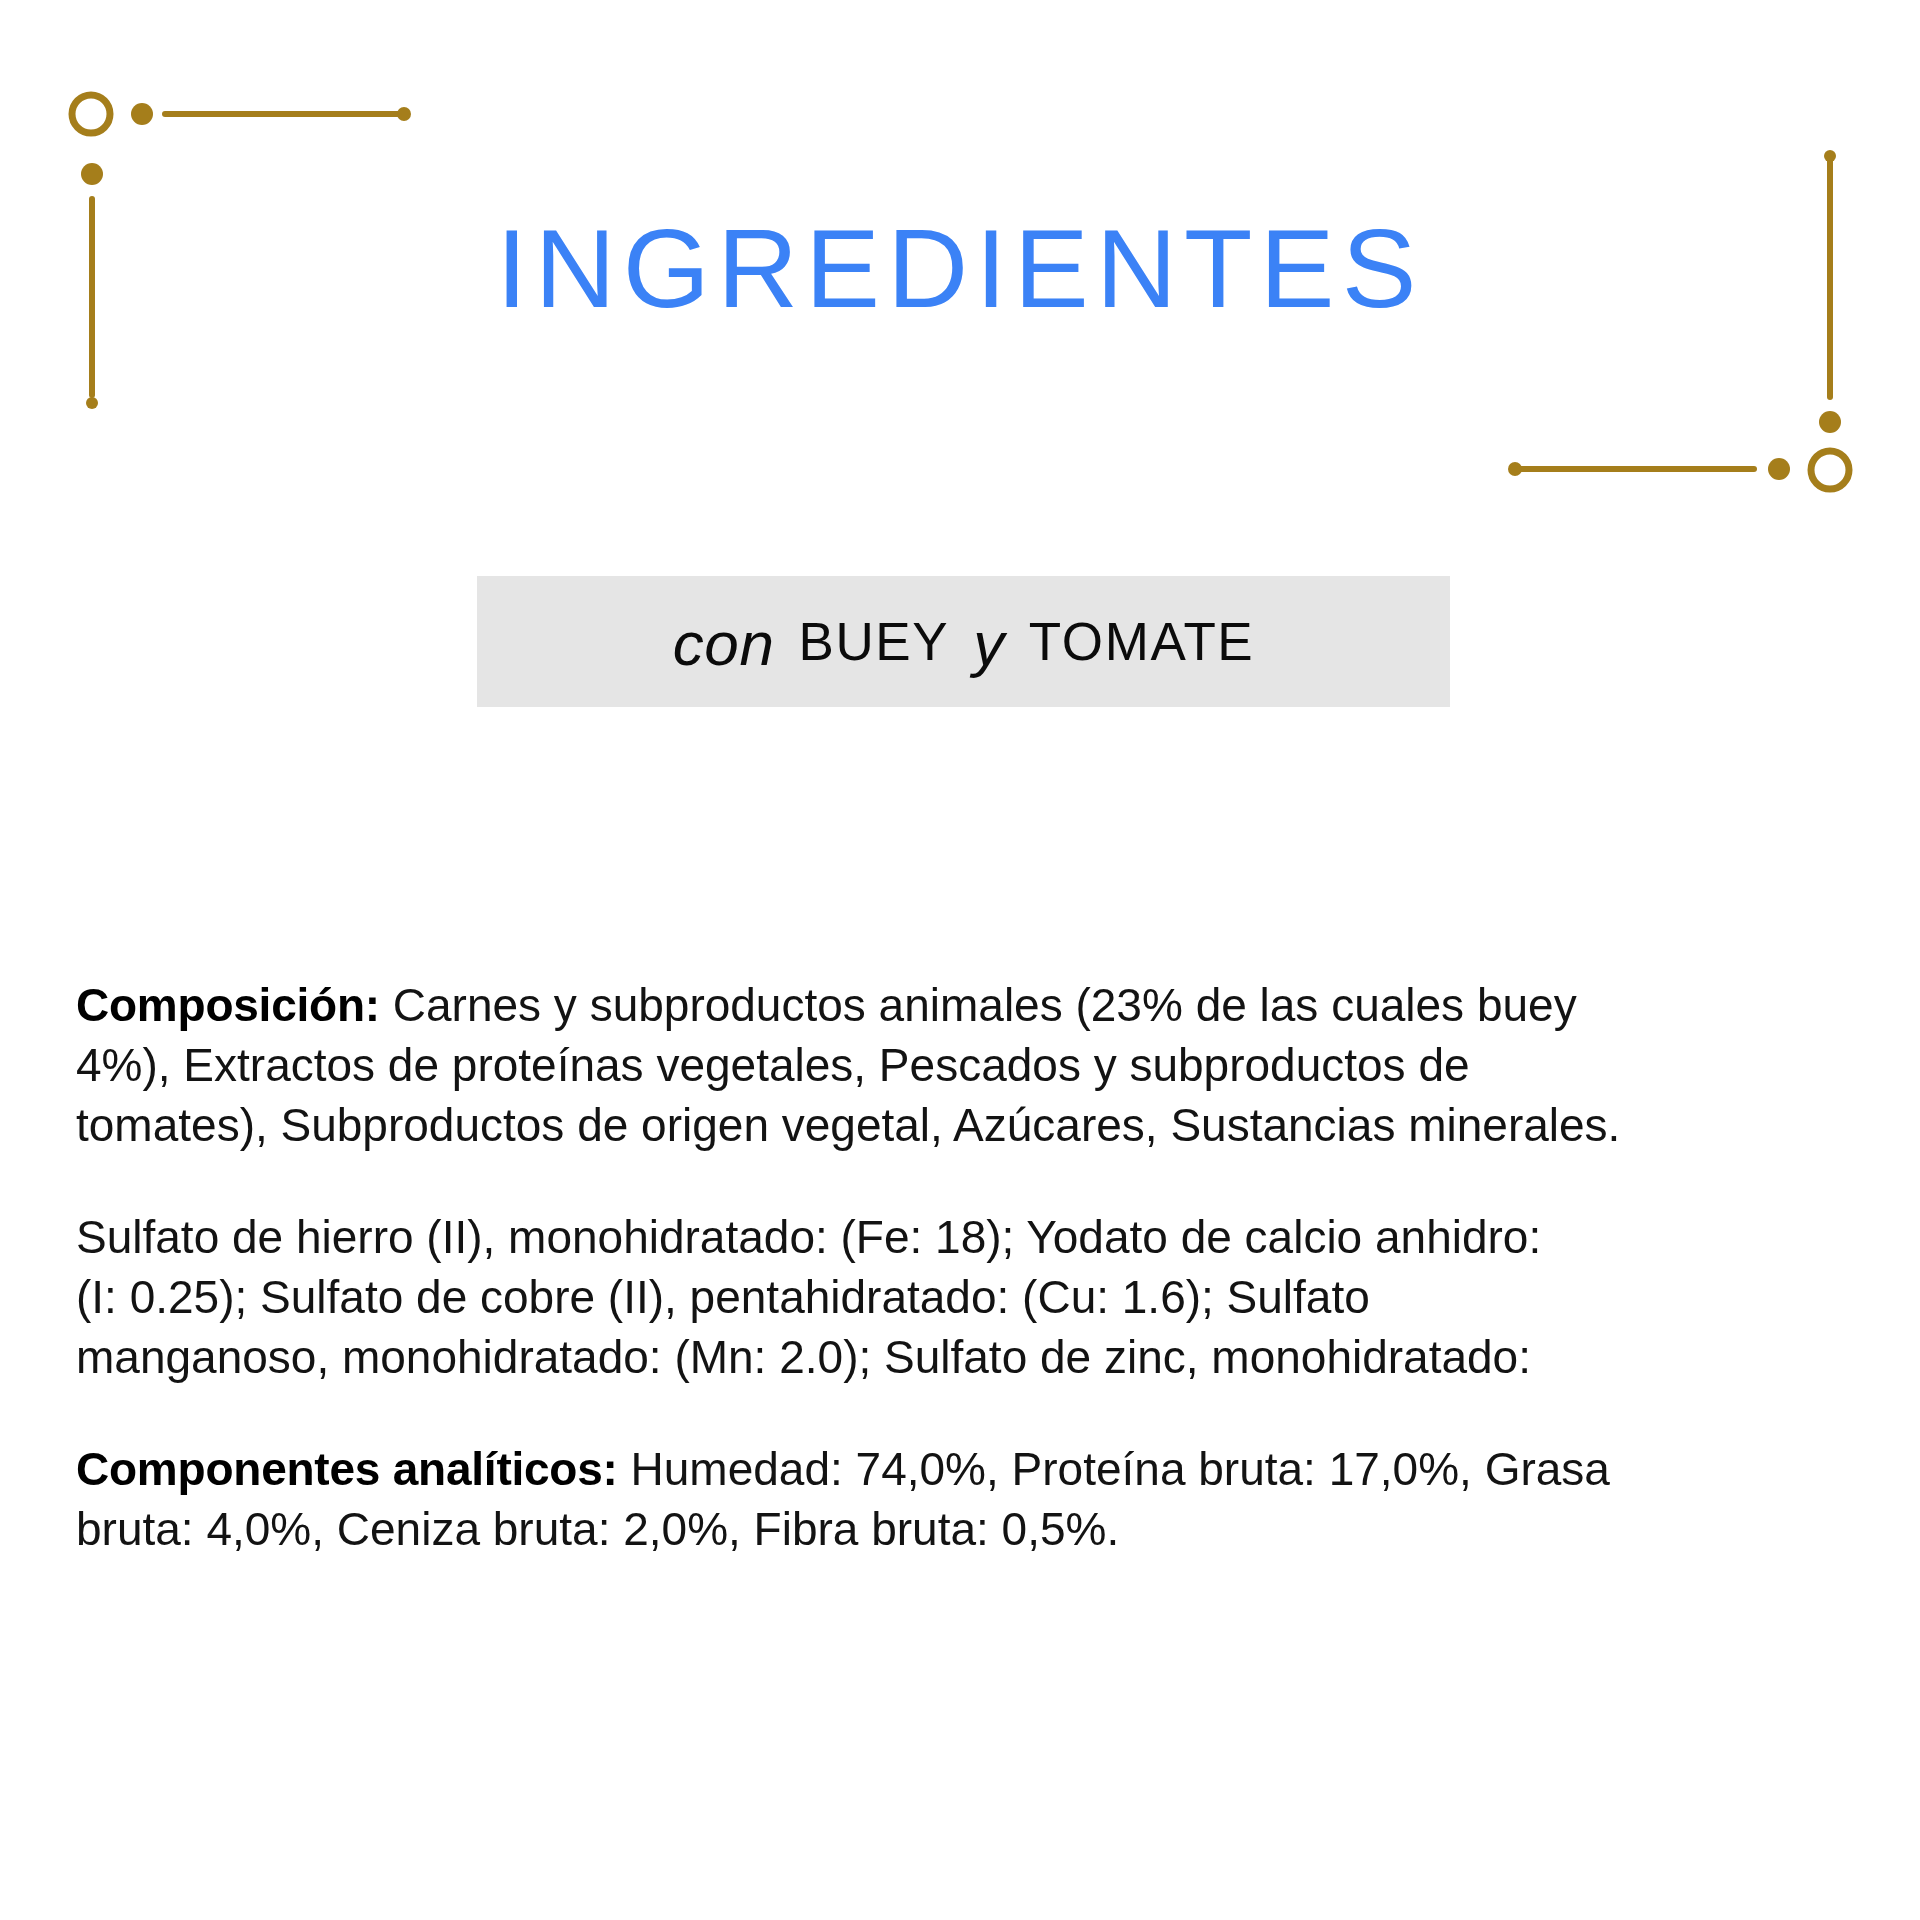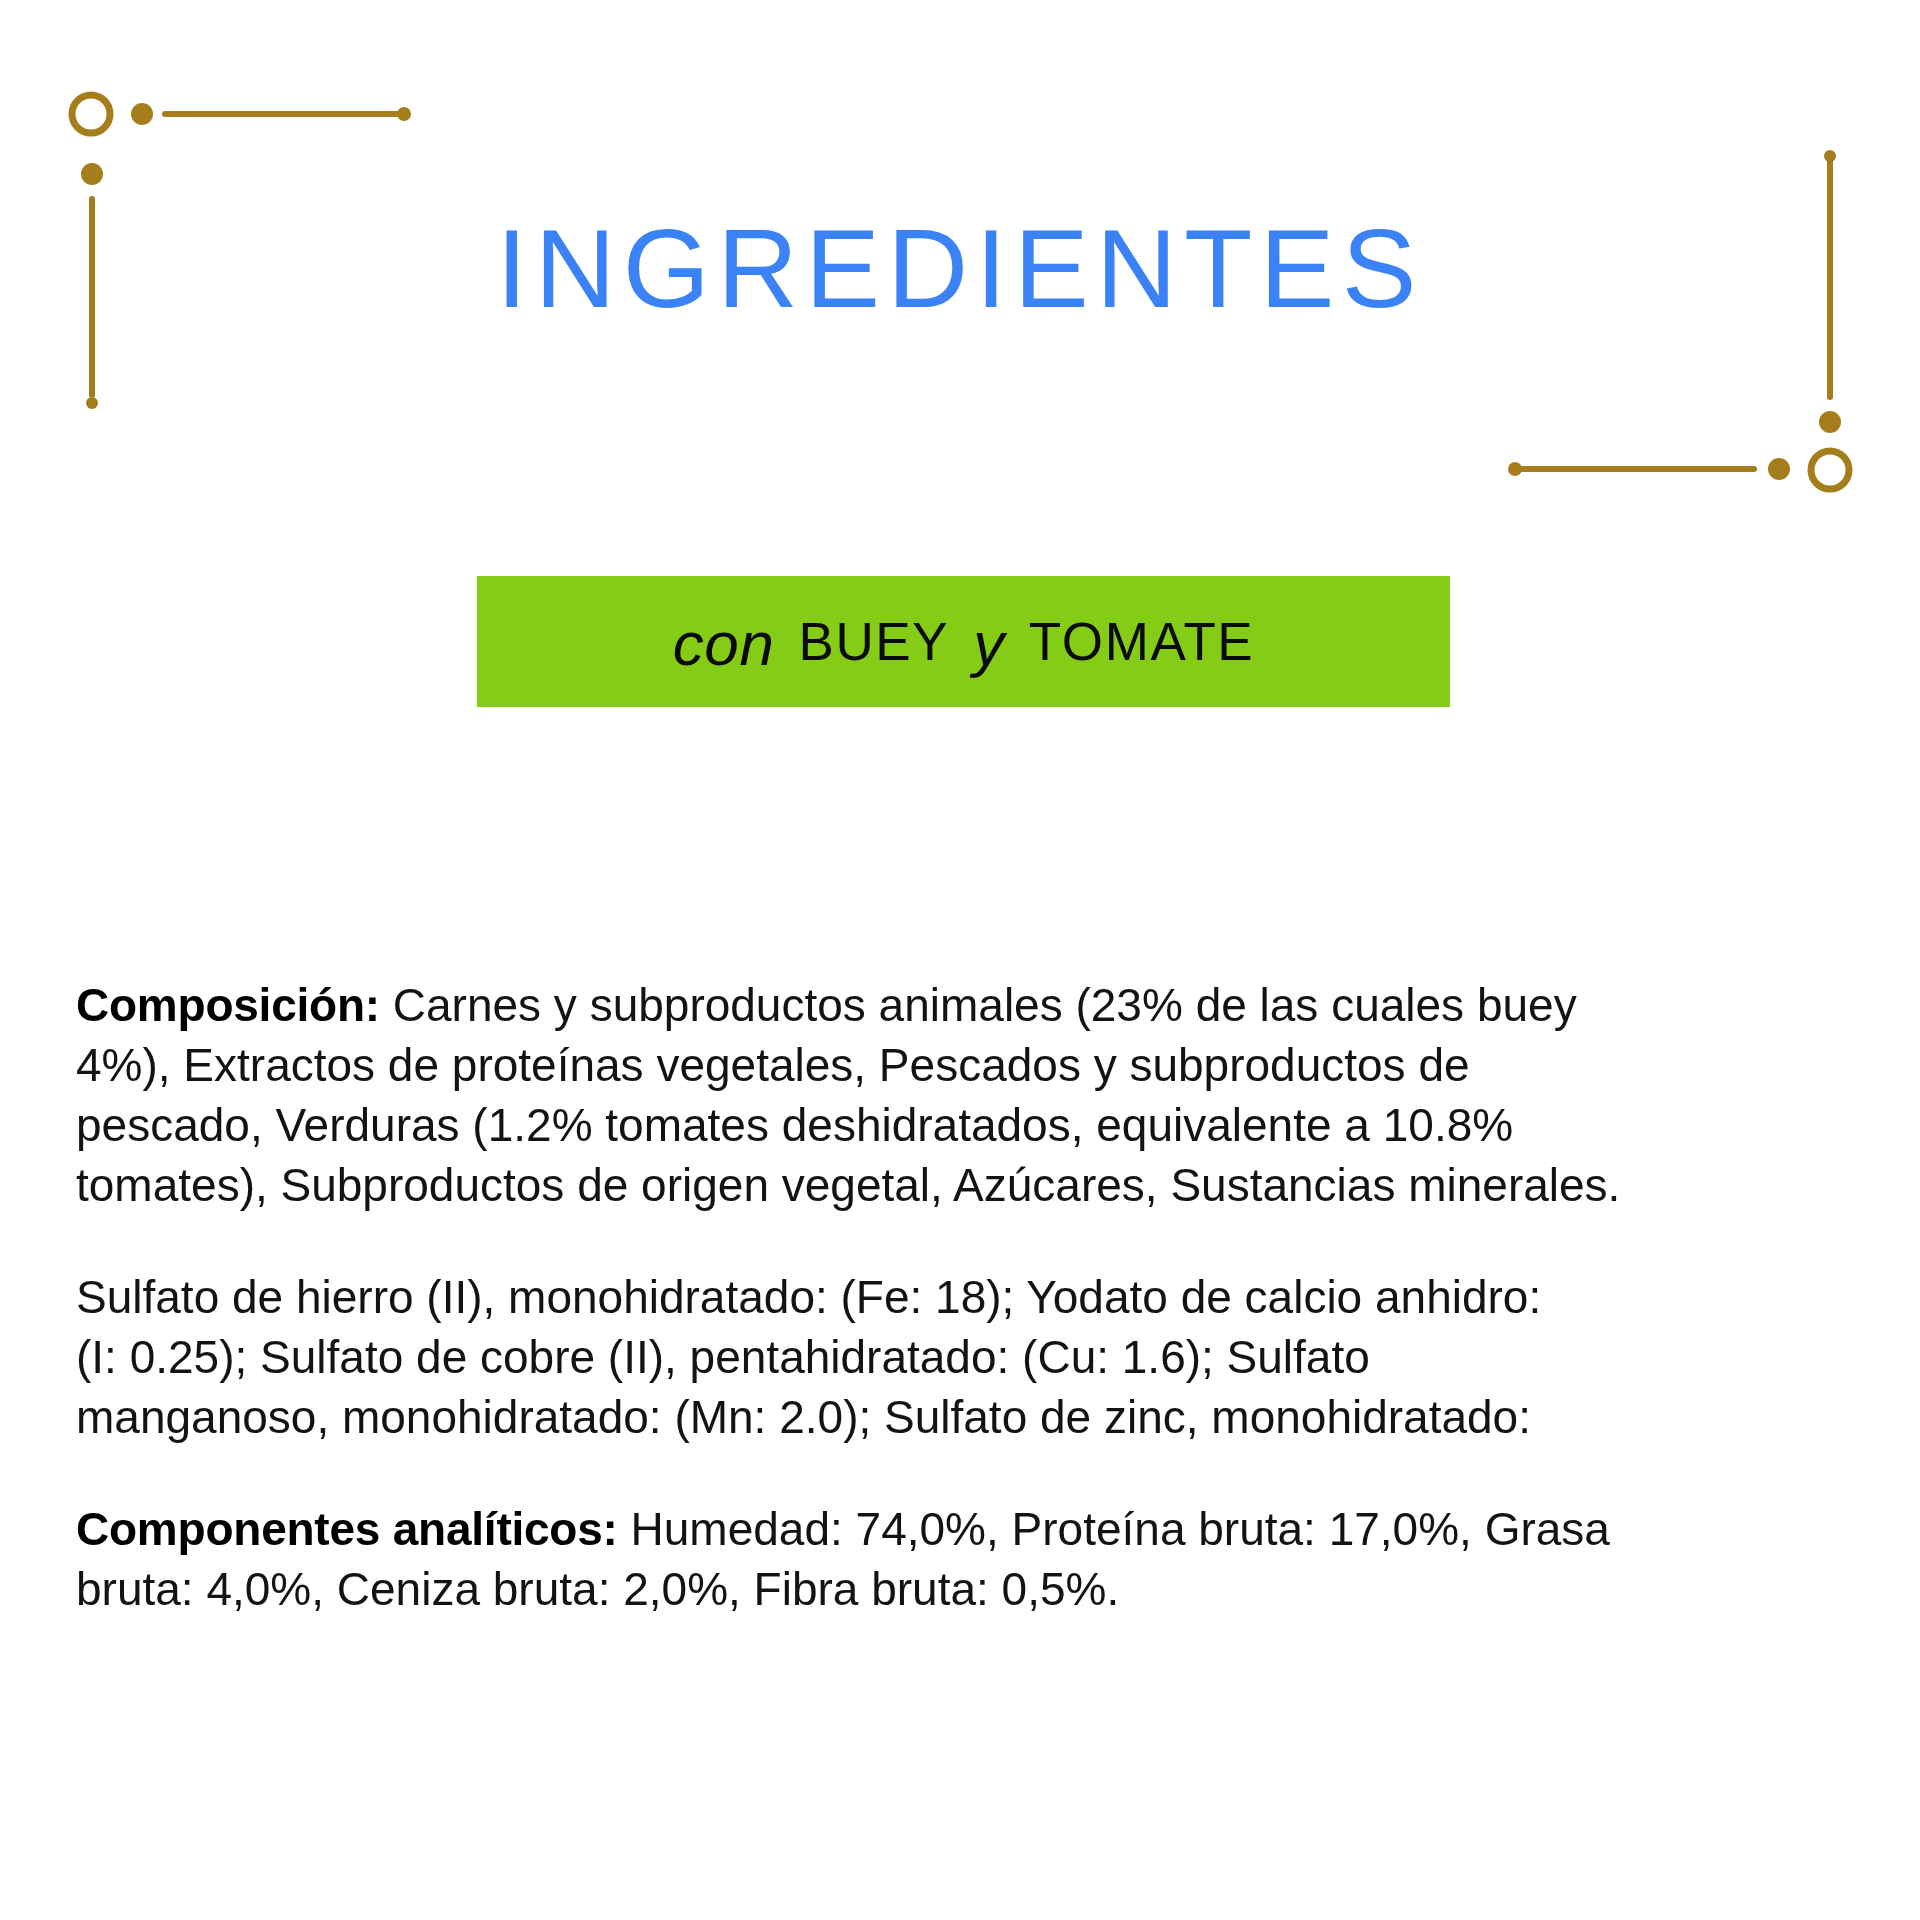--- a/index.html
+++ b/index.html
@@ -31,21 +31,21 @@
     white-space: nowrap;
   }
 
   
   .banner {
     position: absolute;
     left: 477px;
     top: 576px;
     width: 973px;
     height: 131px;
-    background: #84cc16;
+    background: #e5e5e5;
     display: flex;
     align-items: center;
     justify-content: center;
     gap: 24px;
     color: #0b0b0b;
     white-space: nowrap;
   }
   .banner .small-word {
     font-style: italic;
     font-size: 62px;
@@ -114,21 +114,20 @@
     <span class="big-word">BUEY</span>
     <span class="small-word">y</span>
     <span class="big-word">TOMATE</span>
   </div>
 
   <div class="body-text">
 
     <div class="para">
       <div class="line"><span class="lead">Composición:</span><span>Carnes y subproductos animales (23% de las cuales buey</span></div>
       <div class="line">4%), Extractos de proteínas vegetales, Pescados y subproductos de</div>
-      <div class="line">pescado, Verduras (1.2% tomates deshidratados, equivalente a 10.8%</div>
       <div class="line">tomates), Subproductos de origen vegetal, Azúcares, Sustancias minerales.</div>
     </div>
 
     <div class="para">
       <div class="line">Sulfato de hierro (II), monohidratado: (Fe: 18); Yodato de calcio anhidro:</div>
       <div class="line">(I: 0.25); Sulfato de cobre (II), pentahidratado: (Cu: 1.6); Sulfato</div>
       <div class="line">manganoso, monohidratado: (Mn: 2.0); Sulfato de zinc, monohidratado:</div>
     </div>
 
     <div class="para">

